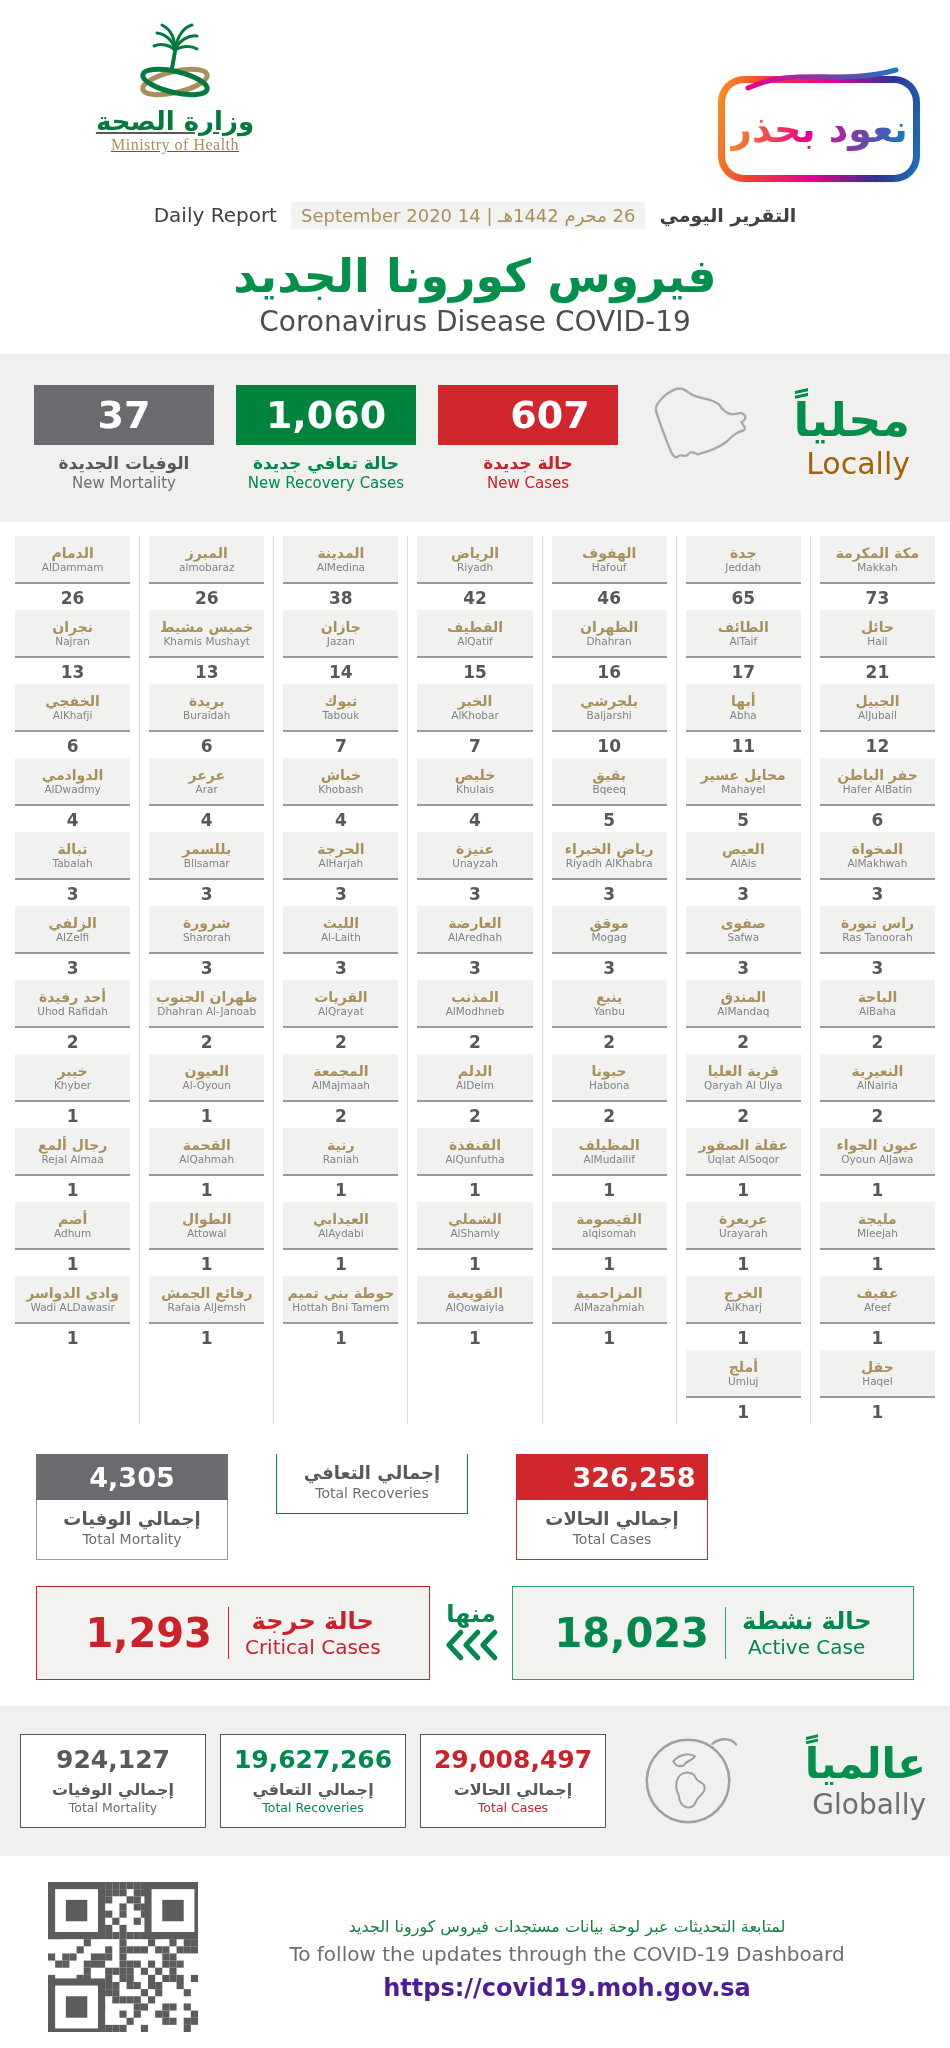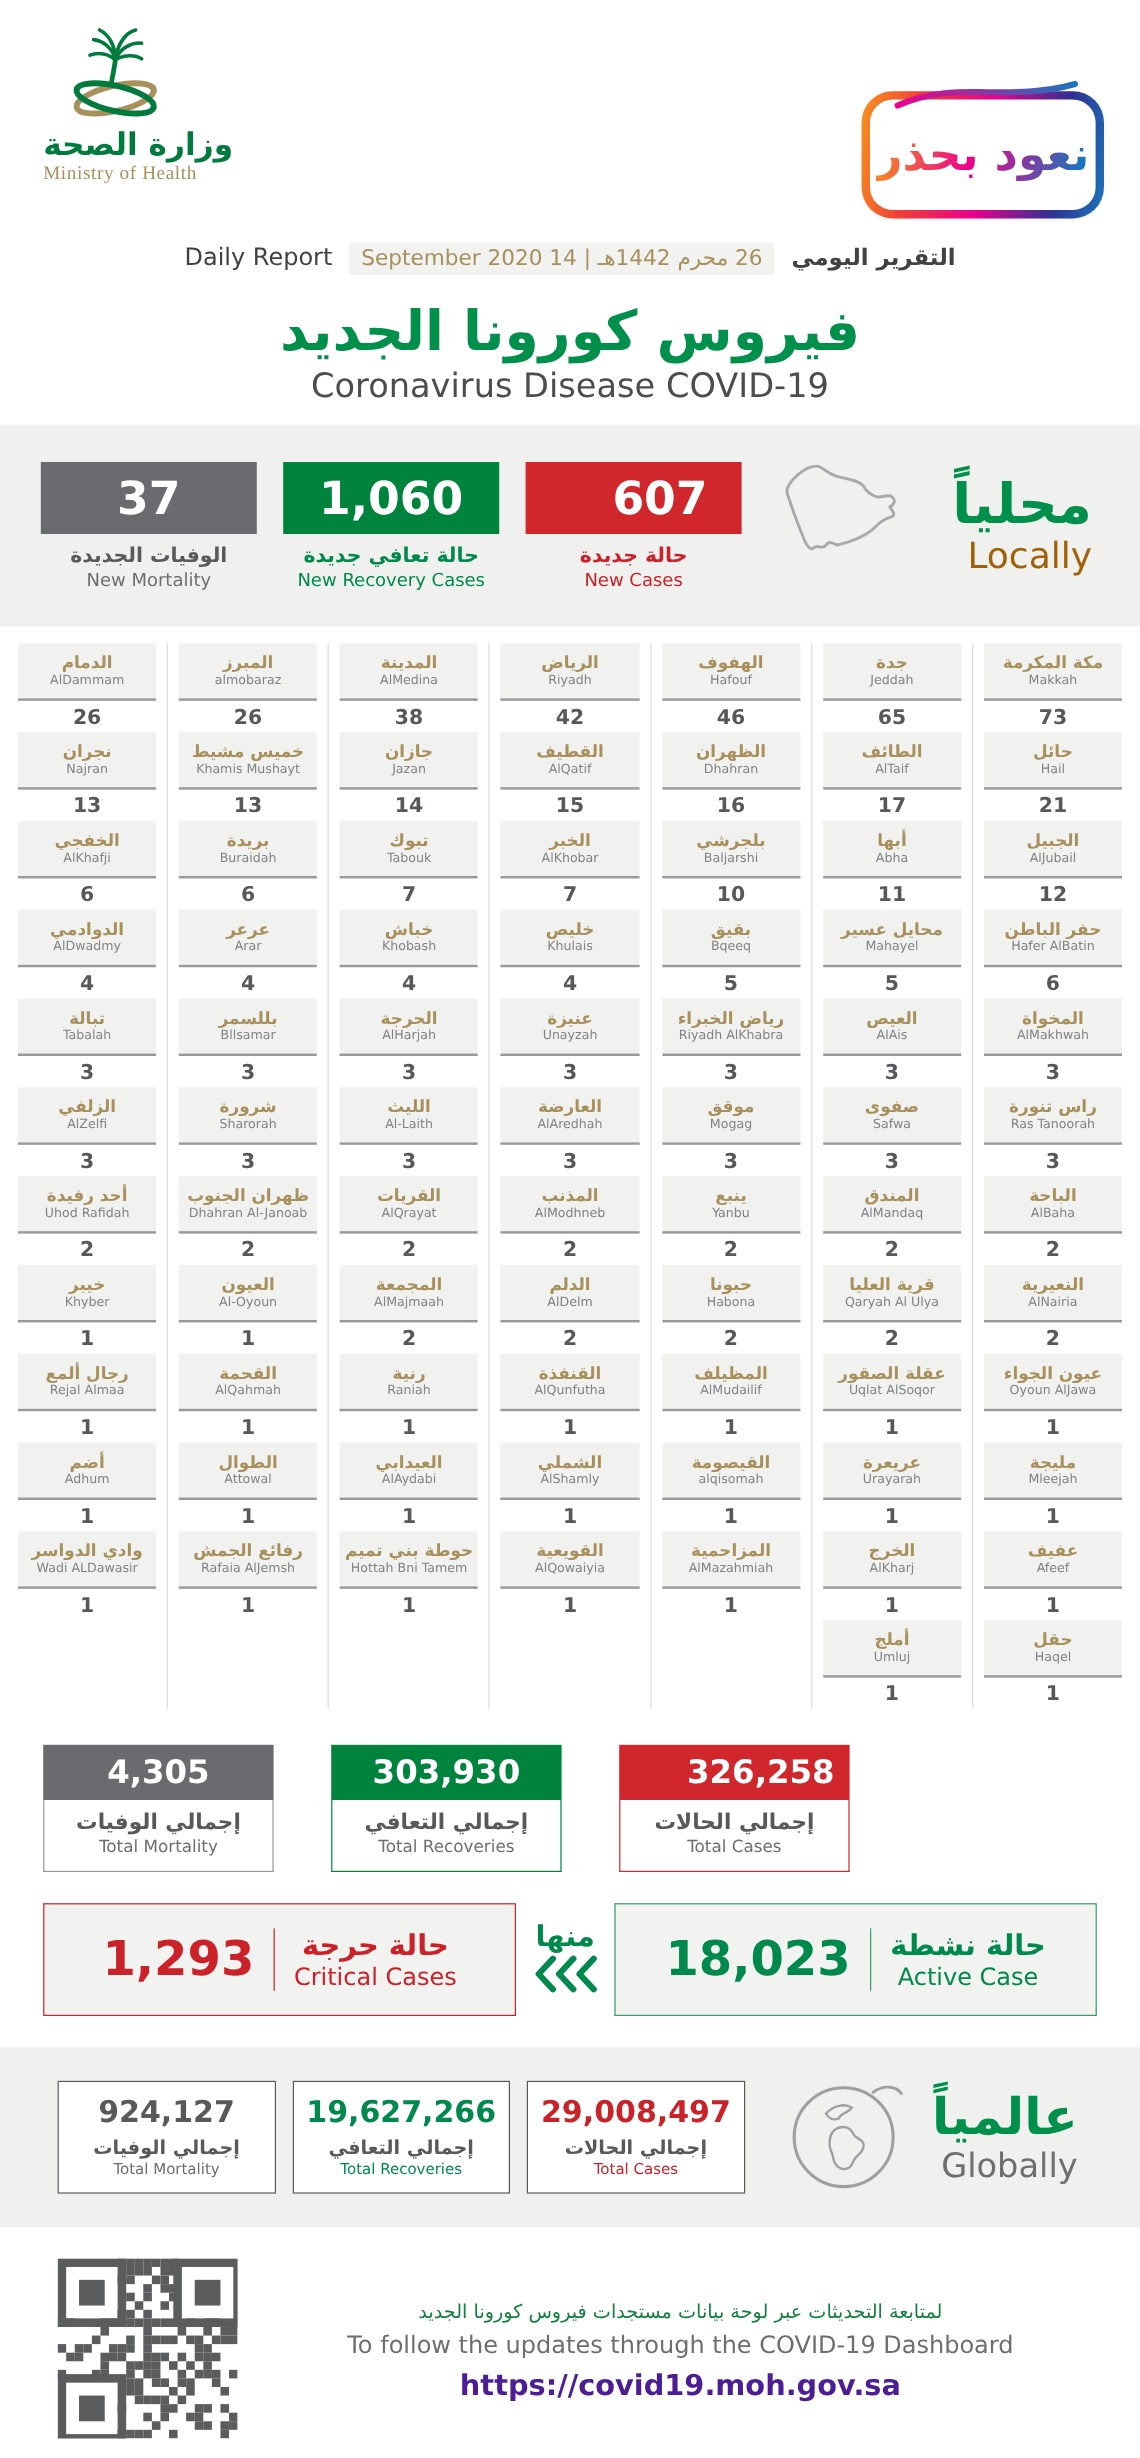--- a/index.html
+++ b/index.html
@@ -1,21 +1,21 @@
 <!DOCTYPE html>
 <html lang="ar"><head>
 <meta charset="utf-8">
 <style>
   html,body{margin:0;padding:0;background:#fff;}
   body{width:950px;font-family:"DejaVu Sans",sans-serif;color:#58595B;-webkit-font-smoothing:antialiased;}
   .sect{box-sizing:border-box;}
 
   
   .header{position:relative;height:200px;}
-  .logo{position:absolute;left:36px;top:16px;width:230px;text-align:left;}
+  .logo{position:absolute;left:60px;top:16px;width:230px;text-align:center;text-decoration:underline;}
   .logo-ar{color:#007A3D;font-size:26px;font-weight:bold;margin-top:2px;}
   .logo-en{color:#A8905C;font-size:16px;font-family:"Liberation Serif","DejaVu Serif",serif;letter-spacing:.5px;}
   .badge{position:absolute;right:30px;top:76px;width:202px;height:106px;}
   .badge-border{width:202px;height:106px;border-radius:26px;background:linear-gradient(100deg,#F7941D 0%,#EF4136 22%,#EC008C 50%,#2E3192 80%,#1B75BC 100%);padding:7px;box-sizing:border-box;box-shadow:0 1px 2px rgba(0,0,0,.08);}
   .badge-inner{width:100%;height:100%;background:#fff;border-radius:19px;display:flex;align-items:center;justify-content:center;}
   .badge-text{font-size:38px;font-weight:bold;background:linear-gradient(100deg,#F7941D 0%,#EC008C 45%,#1B75BC 95%);-webkit-background-clip:text;background-clip:text;color:transparent;direction:rtl;}
   .badge-swoosh{position:absolute;top:-14px;right:18px;}
 
   
   .date-row{direction:rtl;text-align:center;font-size:19px;color:#414042;margin-top:2px;}
@@ -64,21 +64,21 @@
   .flag-ar{font-size:24px;font-weight:bold;direction:rtl;}
   .flag-en{font-size:20px;}
   .vline{width:1px;height:52px;}
   .flag-num{font-size:40px;font-weight:bold;}
   .critical{width:392px;border-color:#CB2229;}
   .active{width:400px;border-color:#2E9E6B;}
   .menha{flex:1;text-align:center;}
   .menha-word{color:#00894C;font-size:24px;font-weight:bold;direction:rtl;}
 
   
-  .globally{background:#F0F0EF;margin-top:18px;height:150px;display:flex;align-items:center;padding:0 48px;gap:14px;}
+  .globally{background:#F0F0EF;margin-top:18px;height:150px;display:flex;align-items:center;padding:0 20px;gap:14px;}
   .gbox{width:186px;background:#fff;border:1px solid;text-align:center;padding:10px 4px 12px;box-sizing:border-box;}
   .gbox-num{font-size:25px;font-weight:bold;}
   .gbox-ar{font-size:16px;font-weight:bold;color:#58595B;margin-top:6px;direction:rtl;}
   .gbox-en{font-size:12.5px;margin-top:1px;}
   .globe-wrap{width:112px;flex:0 0 auto;margin-left:16px;}
   .glob-label{flex:1;text-align:right;padding-right:4px;}
   .glob-ar{color:#00904B;font-size:42px;font-weight:bold;direction:rtl;line-height:1.1;}
   .glob-en{color:#6D6E71;font-size:28px;}
 
   
@@ -735,21 +735,20 @@
 
 <div class="totals sect">
   <div class="tbox">
     <div class="tbox-head bg-gray">4,305</div>
     <div class="tbox-body bd-gray">
       <div class="tbox-ar">إجمالي الوفيات</div>
       <div class="tbox-en">Total Mortality</div>
     </div>
   </div>
   <div class="tbox">
-    <div class="tbox-head bg-green">303,930</div>
     <div class="tbox-body bd-green">
       <div class="tbox-ar">إجمالي التعافي</div>
       <div class="tbox-en">Total Recoveries</div>
     </div>
   </div>
   <div class="tbox">
     <div class="tbox-head bg-red">326,258</div>
     <div class="tbox-body bd-red">
       <div class="tbox-ar">إجمالي الحالات</div>
       <div class="tbox-en">Total Cases</div>

